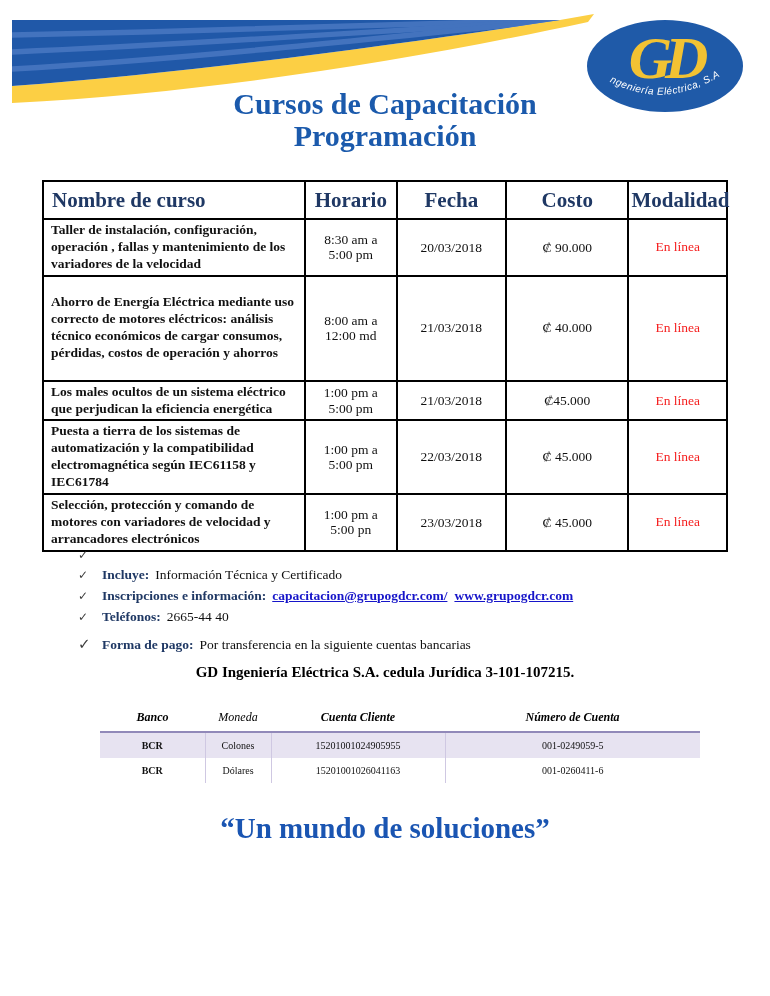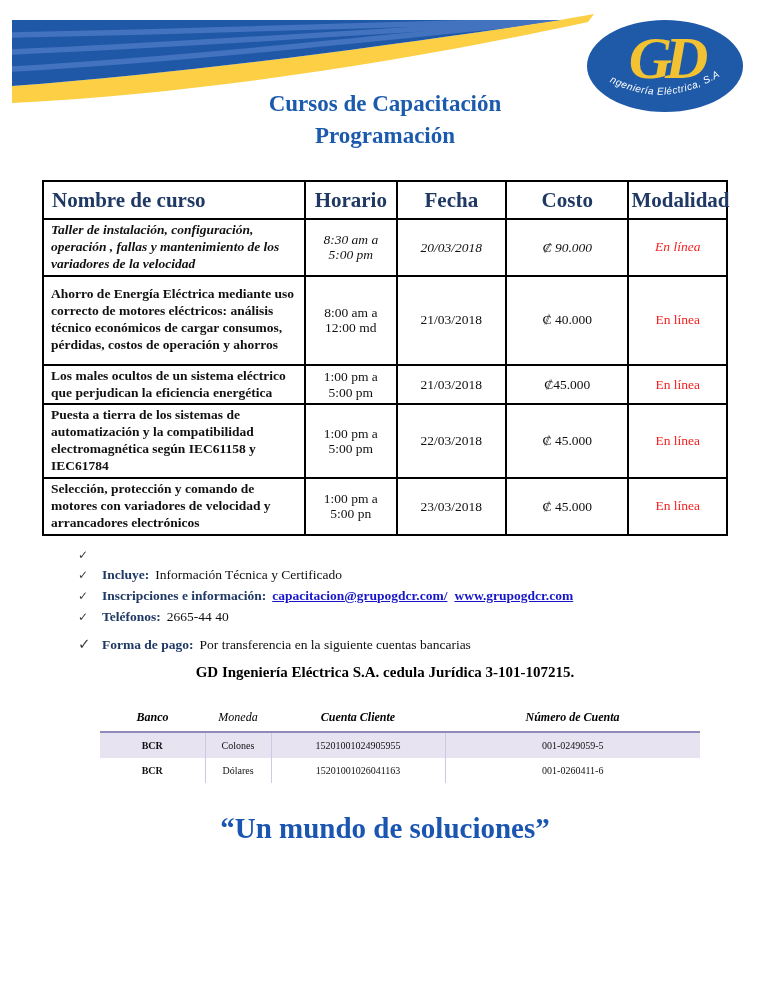--- a/index.html
+++ b/index.html
@@ -5,38 +5,38 @@
   html,body{margin:0;padding:0;background:#888;}
   .page{
     position:relative;width:770px;height:996px;background:#ffffff;margin:0 auto;
     font-family:"Liberation Serif","DejaVu Serif","DejaVu Sans",serif;color:#111;
     overflow:hidden;
   }
   
   .swoosh{position:absolute;left:0;top:0;}
   .logo{position:absolute;left:584px;top:16px;}
   .title-block{position:absolute;left:0;top:88px;width:770px;text-align:center;}
-  .title-line{font-size:23px;font-weight:bold;color:#1b5aac;line-height:32px;}
+  .title-line{font-size:30px;font-weight:bold;color:#1b5aac;line-height:32px;}
   
   .courses{
     position:absolute;left:42px;top:180px;width:686px;
     border-collapse:collapse;table-layout:fixed;
   }
   .courses th,.courses td{border:2px solid #000;}
   .courses thead tr{height:38px;}
   .courses th{
     color:#1f3864;font-size:21px;font-weight:bold;text-align:center;padding:2px;
   }
   .courses th.first{text-align:left;padding-left:8px;}
   .courses td{font-size:13.5px;vertical-align:middle;padding:2px 4px;}
   .c-name{font-weight:bold;text-align:left;line-height:1.25;padding-left:7px !important;}
   .c-mid{text-align:center;line-height:1.15;}
   .c-mode{text-align:center;color:#f52020;vertical-align:middle;}
-  #courses-body tr:nth-child(1){height:54px;font-style:italic;}
-  #courses-body tr:nth-child(2){height:89px;margin-left:20px;}
+  #courses-body tr:nth-child(1){height:54px;}
+  #courses-body tr:nth-child(2){height:105px;margin-left:20px;}
   #courses-body tr:nth-child(3){height:39px;}
   #courses-body tr:nth-child(4){height:69px;}
   #courses-body tr:nth-child(5){height:57px;}
   
   .details{position:absolute;left:78px;top:548px;width:650px;list-style:none;margin:0;padding:0;}
   .details li{display:flex;align-items:baseline;margin-bottom:4px;font-size:13.5px;line-height:1.25;}
   .check{width:24px;flex:0 0 24px;color:#3c3c3c;font-size:12px;font-family:"DejaVu Sans",sans-serif;}
   .details li.last{margin-top:9px;}
   .details li.last .check{font-size:15px;font-weight:bold;}
   .d-label{color:#1f3864;font-weight:bold;margin-right:6px;white-space:nowrap;}

